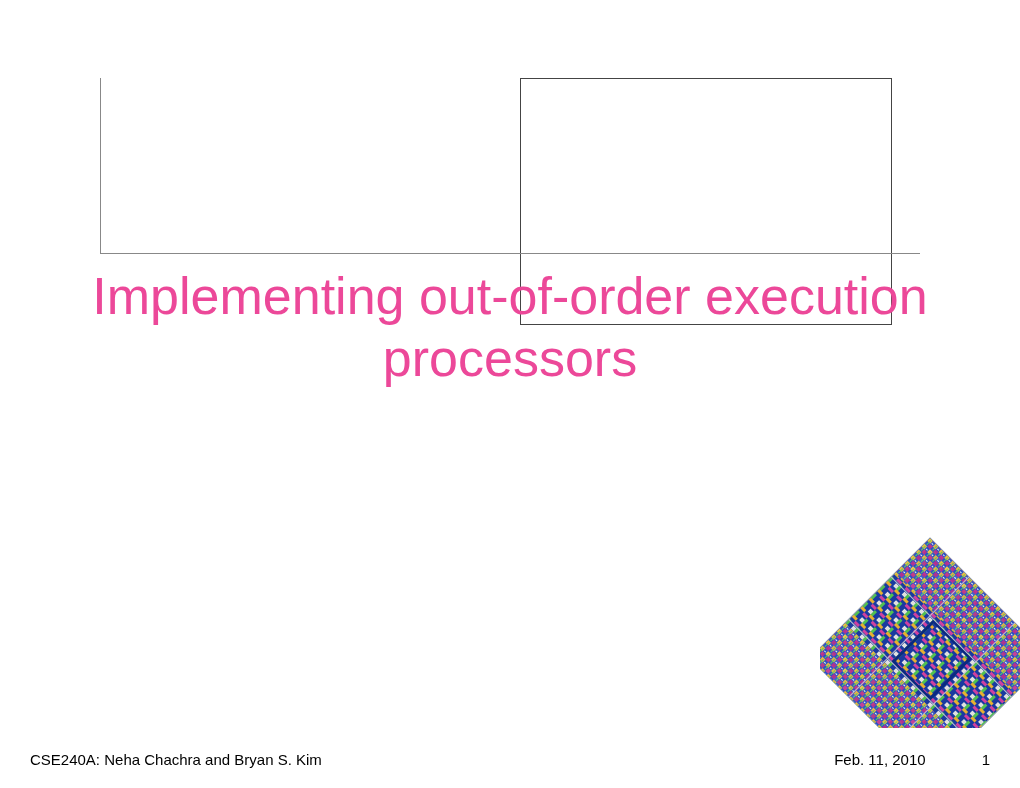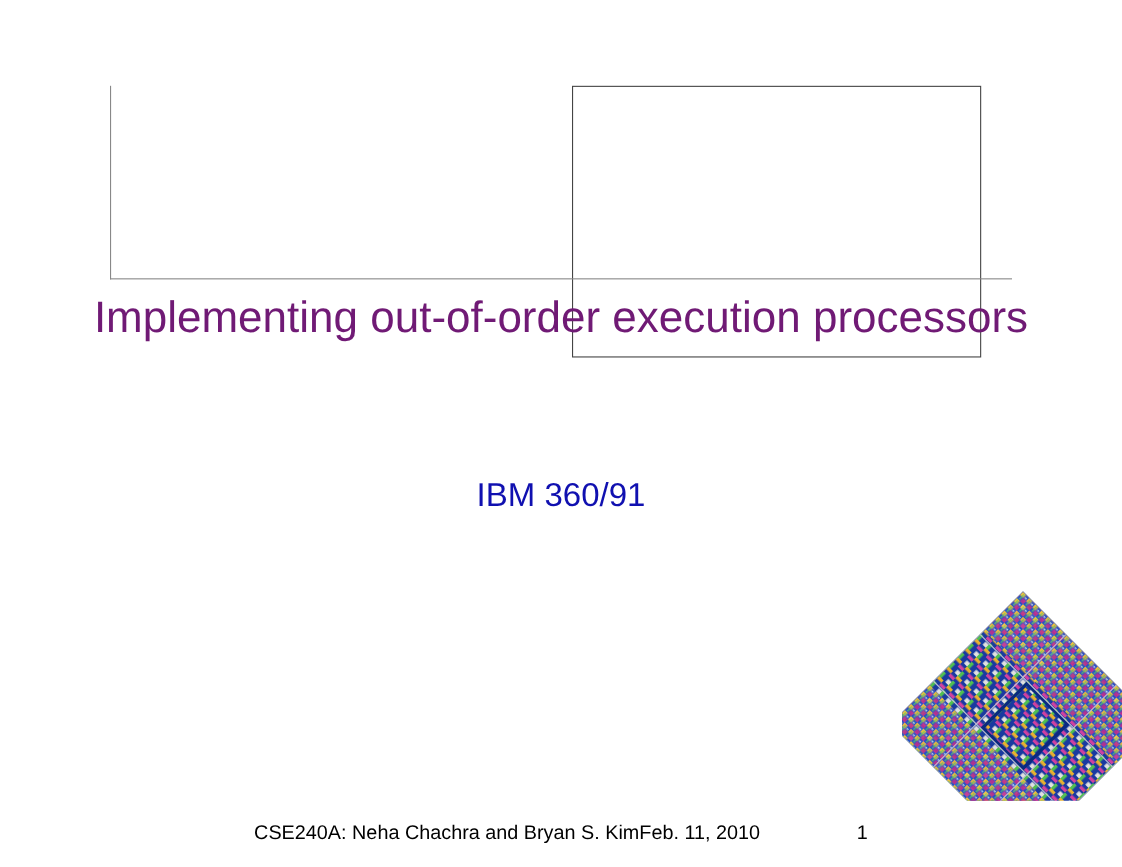--- a/index.html
+++ b/index.html
@@ -43,22 +43,22 @@
     border-left: 1px solid #888;
   }
   .title-block {
     position: absolute;
     top: 265px;
     left: 0;
     width: 100%;
     text-align: center;
   }
   .title {
-    color: #701a75;
-    font-size: 40px;
+    color: #ec4899;
+    font-size: 52px;
     line-height: 1.2;
     font-weight: 400;
     margin: 0;
   }
   .subtitle-block {
     position: absolute;
     top: 430px;
     left: 0;
     width: 100%;
     text-align: center;
@@ -79,46 +79,45 @@
     overflow: hidden;
   }
   .chip svg {
     display: block;
   }
   .footer {
     position: absolute;
     bottom: 20px;
     left: 30px;
     right: 30px;
-    font-size: 18px;
+    font-size: 15px;
     color: #000;
     display: flex;
-    justify-content: center;
+    justify-content: space-between;
     align-items: baseline;
   }
   .footer-right {
     display: flex;
-    gap: 88px;
+    gap: 56px;
   }
 </style>
 </head>
 <body>
 
 <div class="slide">
 
   <div class="top-box"></div>
   <div class="line-vert"></div>
   <div class="line-left"></div>
 
   <div class="title-block">
     <h1 class="title">Implementing out-of-order execution processors</h1>
   </div>
 
   <div class="subtitle-block">
-    <p class="subtitle">IBM 360/91</p>
   </div>
 
   <div class="chip">
     <svg width="220" height="240" viewBox="0 0 220 240">
       <defs>
         <pattern id="circ" patternUnits="userSpaceOnUse" width="8" height="8" patternTransform="rotate(0)">
           <rect width="8" height="8" fill="#2a55c8"></rect>
           <rect x="0" y="0" width="4" height="4" fill="#f0c040"></rect>
           <rect x="4" y="4" width="4" height="4" fill="#c03090"></rect>
           <rect x="2" y="1" width="1" height="6" fill="#60d060"></rect>

